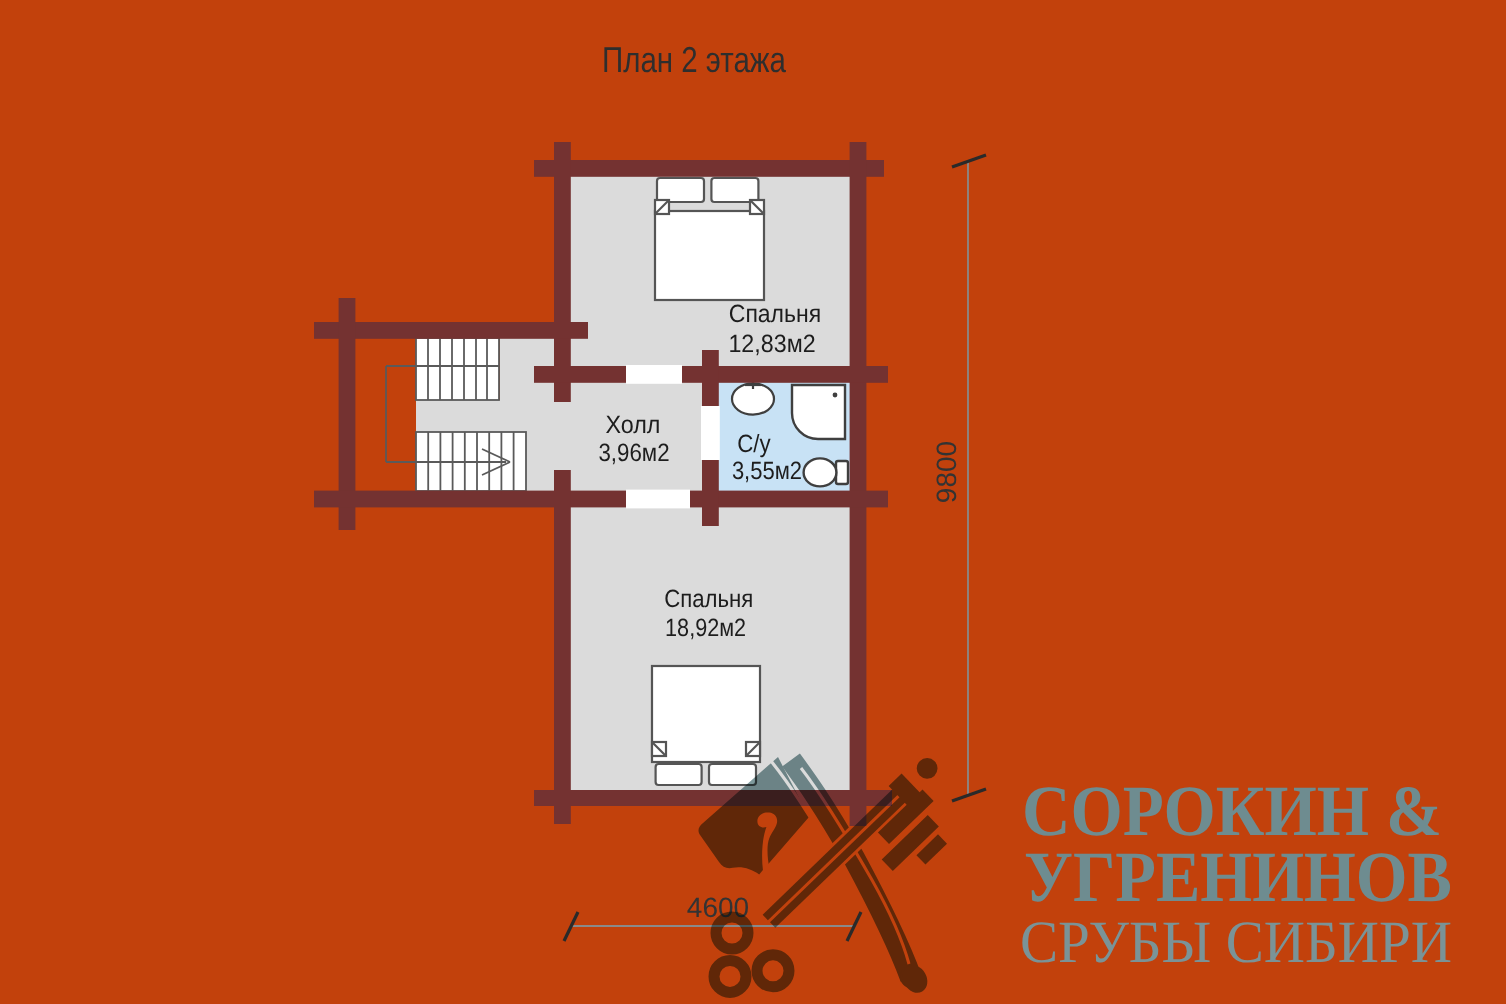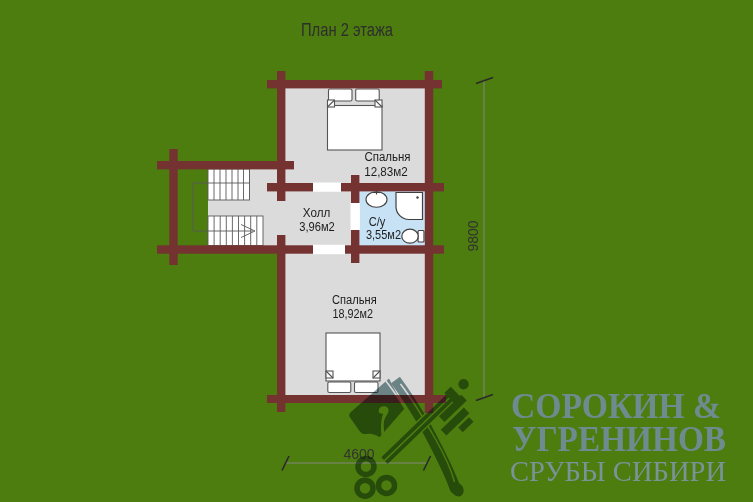--- a/index.html
+++ b/index.html
@@ -1,16 +1,16 @@
 <!DOCTYPE html>
 <html><head>
 <meta charset="utf-8">
 <style>
   html,body{margin:0;padding:0;background:#fff;}
-  #page{position:relative;width:753px;height:502px;background:#4d7c0f;overflow:hidden;font-family:"Liberation Sans",sans-serif;}
+  #page{position:relative;width:753px;height:502px;background:#c2410c;overflow:hidden;font-family:"Liberation Sans",sans-serif;}
   svg{position:absolute;top:0;left:0;}
 </style>
 </head>
 <body>
 <div id="page">
 <svg width="753" height="502" viewBox="0 0 753 502">
 
   <text x="301" y="36" font-size="18" fill="#2e2e2e" font-family="Liberation Sans,sans-serif" textLength="92" lengthAdjust="spacingAndGlyphs">План 2 этажа</text>
 
   <rect x="281" y="84" width="148" height="103" fill="#dbdbdb"></rect>

